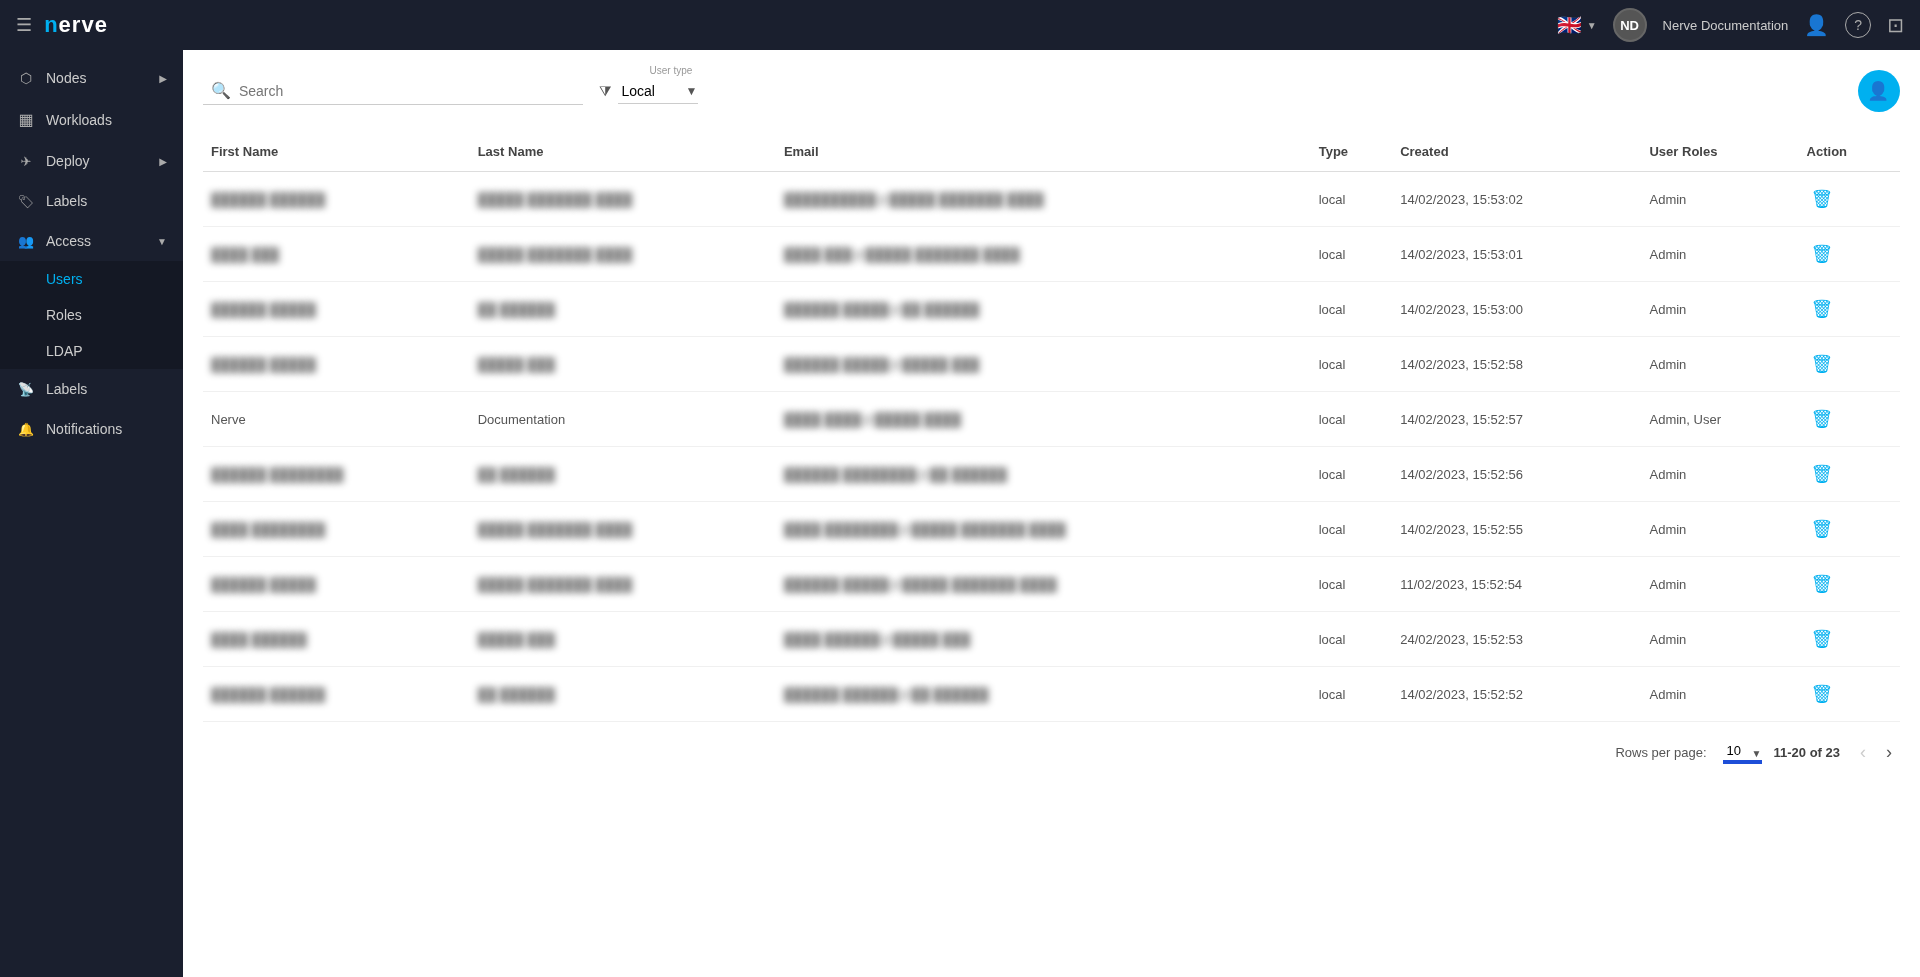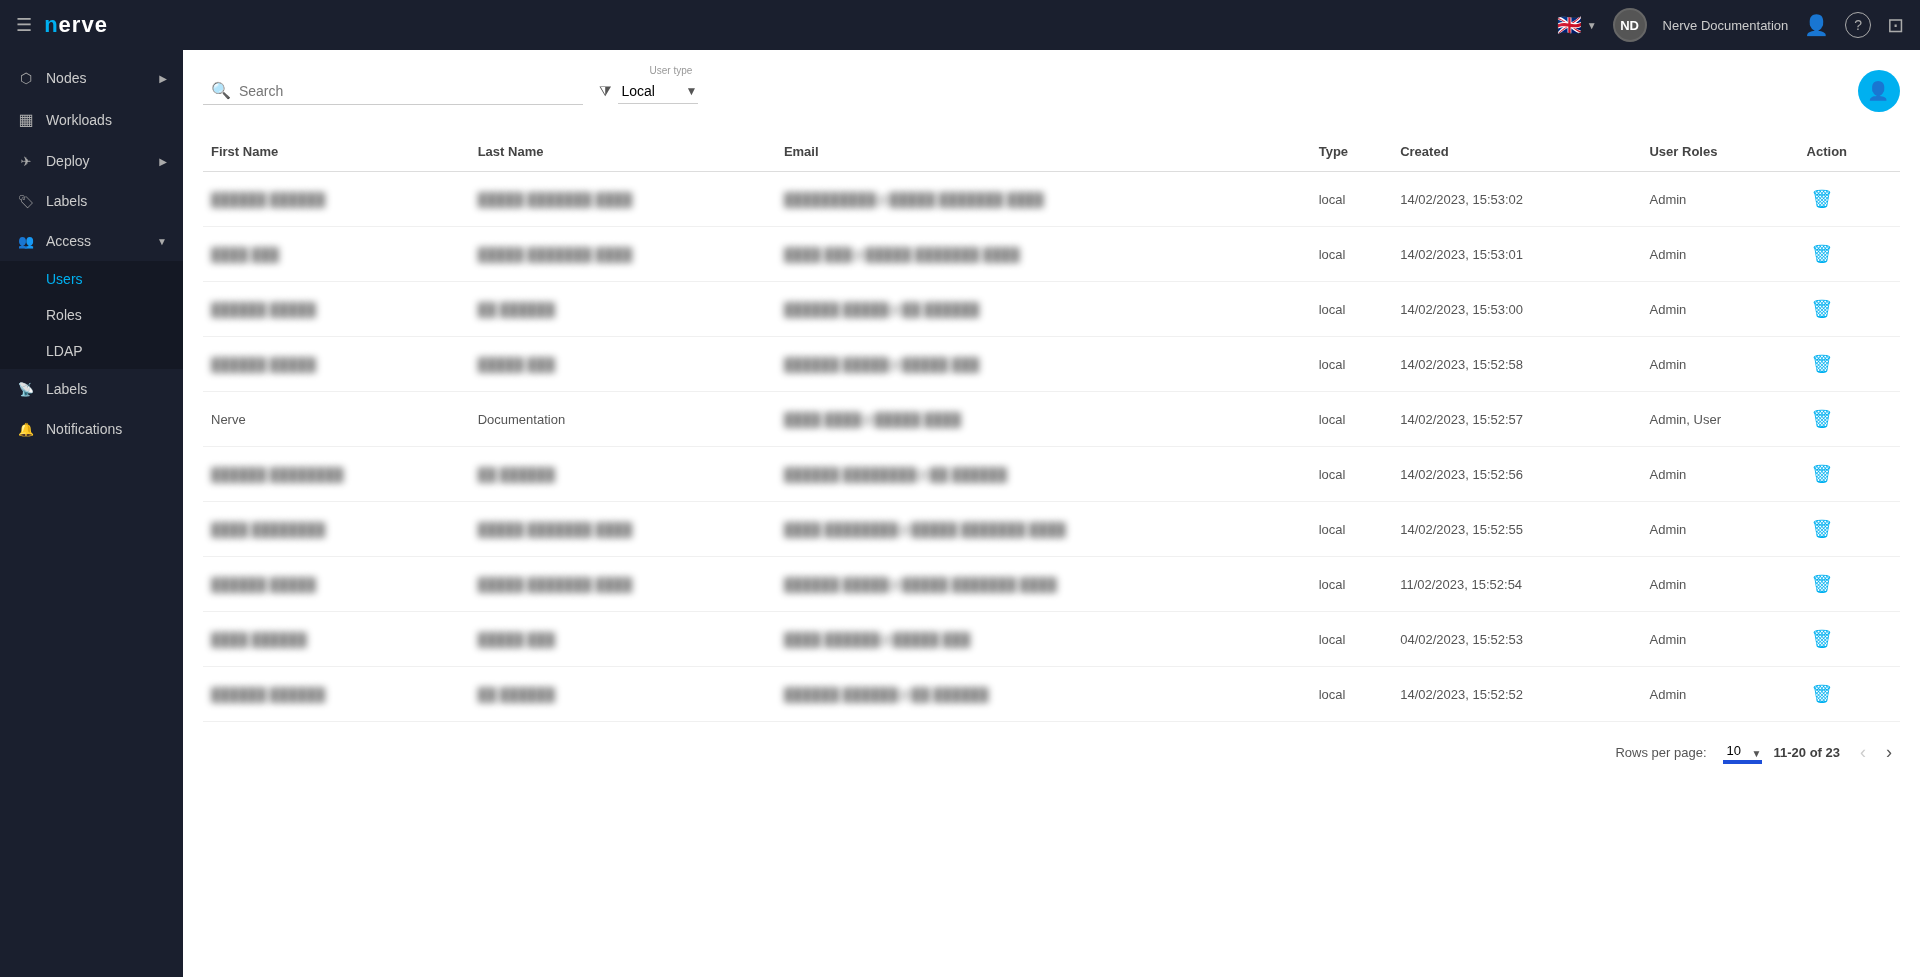--- a/index.html
+++ b/index.html
@@ -334,21 +334,21 @@
     <td class="type-badge">local</td>
     <td>11/02/2023, 15:52:54</td>
     <td class="user-roles">Admin</td>
     <td><button class="delete-btn" title="Delete">🗑</button></td>
   </tr>
           <tr>
     <td style="color:transparent;text-shadow:0 0 7px rgba(0,0,0,0.45);">████ ██████</td>
     <td style="color:transparent;text-shadow:0 0 7px rgba(0,0,0,0.45);">█████ ███</td>
     <td style="color:transparent;text-shadow:0 0 7px rgba(0,0,0,0.45);">████ ██████@█████ ███</td>
     <td class="type-badge">local</td>
-    <td>04/02/2023, 15:52:53</td>
+    <td>24/02/2023, 15:52:53</td>
     <td class="user-roles">Admin</td>
     <td><button class="delete-btn" title="Delete">🗑</button></td>
   </tr>
           <tr>
     <td style="color:transparent;text-shadow:0 0 7px rgba(0,0,0,0.45);">██████ ██████</td>
     <td style="color:transparent;text-shadow:0 0 7px rgba(0,0,0,0.45);">██ ██████</td>
     <td style="color:transparent;text-shadow:0 0 7px rgba(0,0,0,0.45);">██████ ██████@██ ██████</td>
     <td class="type-badge">local</td>
     <td>14/02/2023, 15:52:52</td>
     <td class="user-roles">Admin</td>

